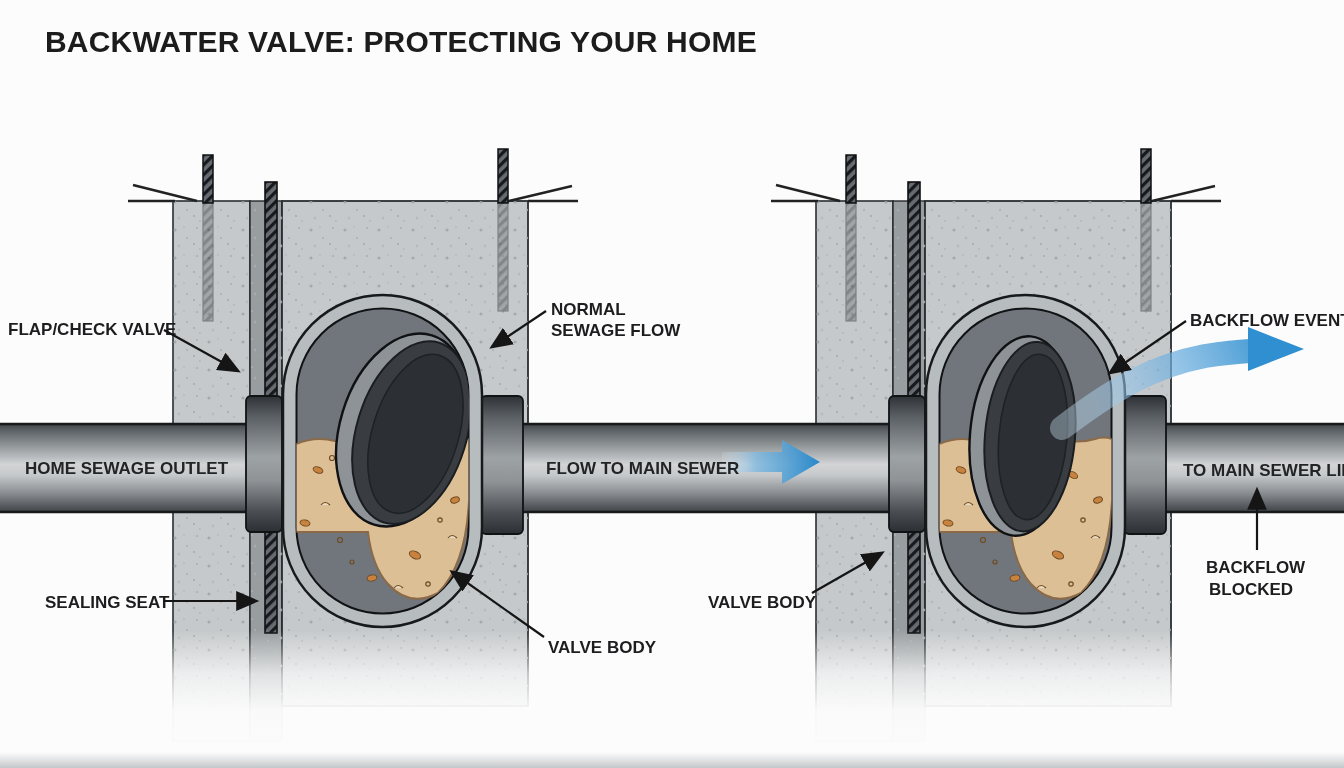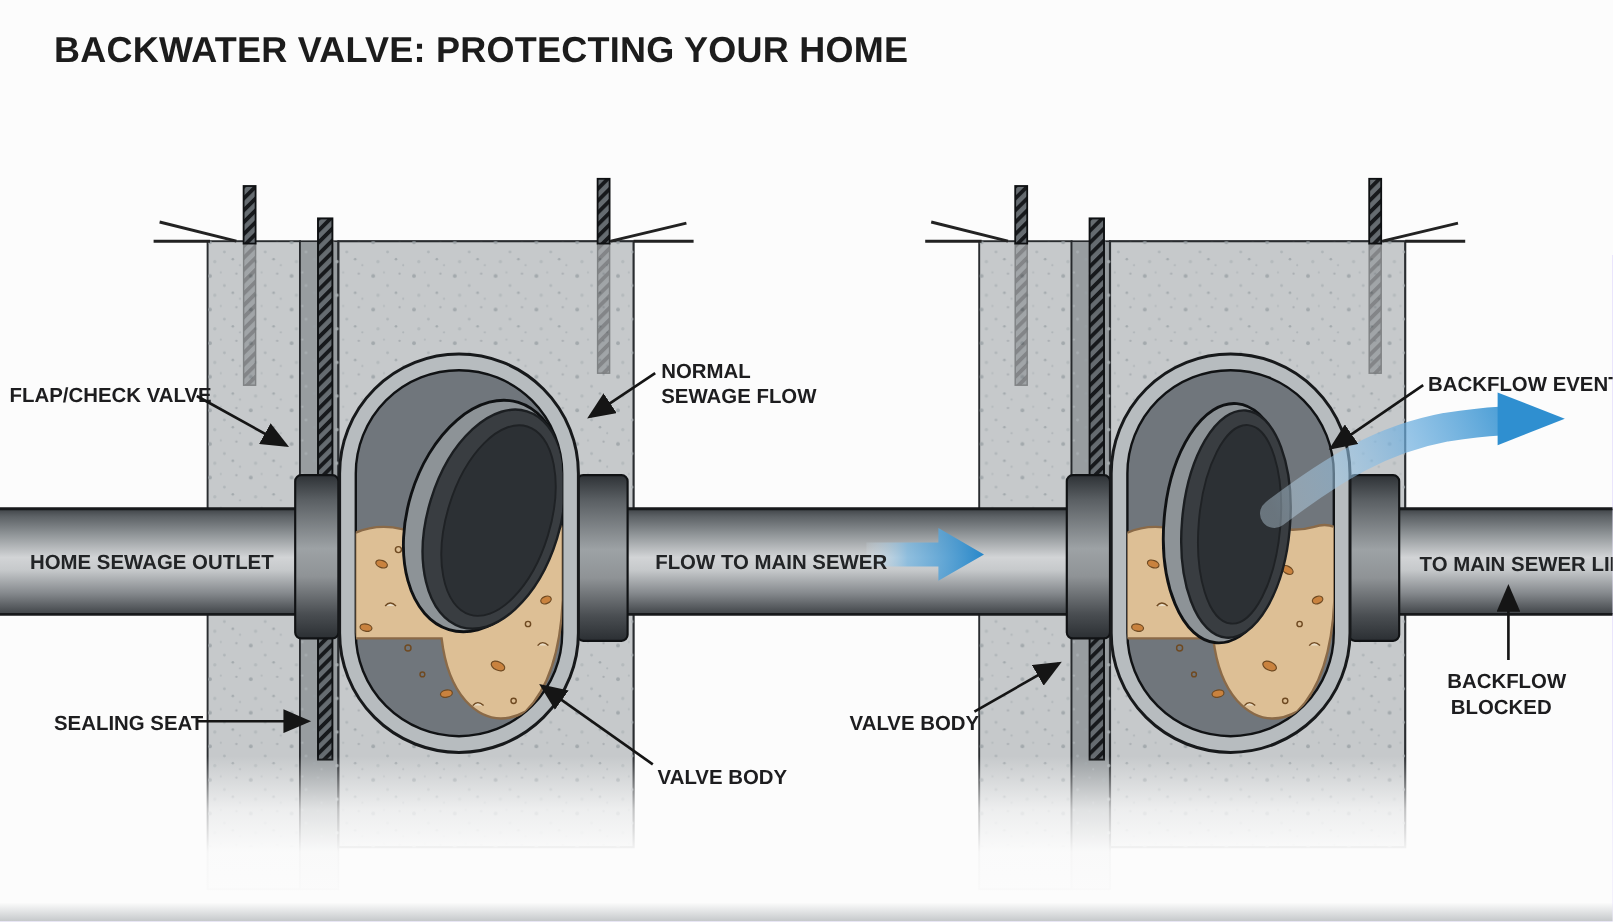--- a/index.html
+++ b/index.html
@@ -1,16 +1,16 @@
 <!DOCTYPE html>
 <html><head>
 <meta charset="utf-8">
 <style>
   html,body{margin:0;padding:0;background:#fcfcfc;}
-  .stage{width:1344px;height:768px;position:relative;overflow:hidden;background:#c4b5fd;}
+  .stage{width:1344px;height:768px;position:relative;overflow:hidden;background:#c2410c;}
   svg{display:block;}
   text{font-family:"Liberation Sans","DejaVu Sans",sans-serif;fill:#1d1d1f;}
   .title-text{font-size:30px;font-weight:700;letter-spacing:0.2px;fill:#1c1c1c;}
   .label{font-size:17px;font-weight:700;}
   .pipe-label{font-size:17px;font-weight:700;fill:#222426;}
   .leader{stroke:#151515;stroke-width:2.2;fill:none;}
 </style>
 </head>
 <body>
 

